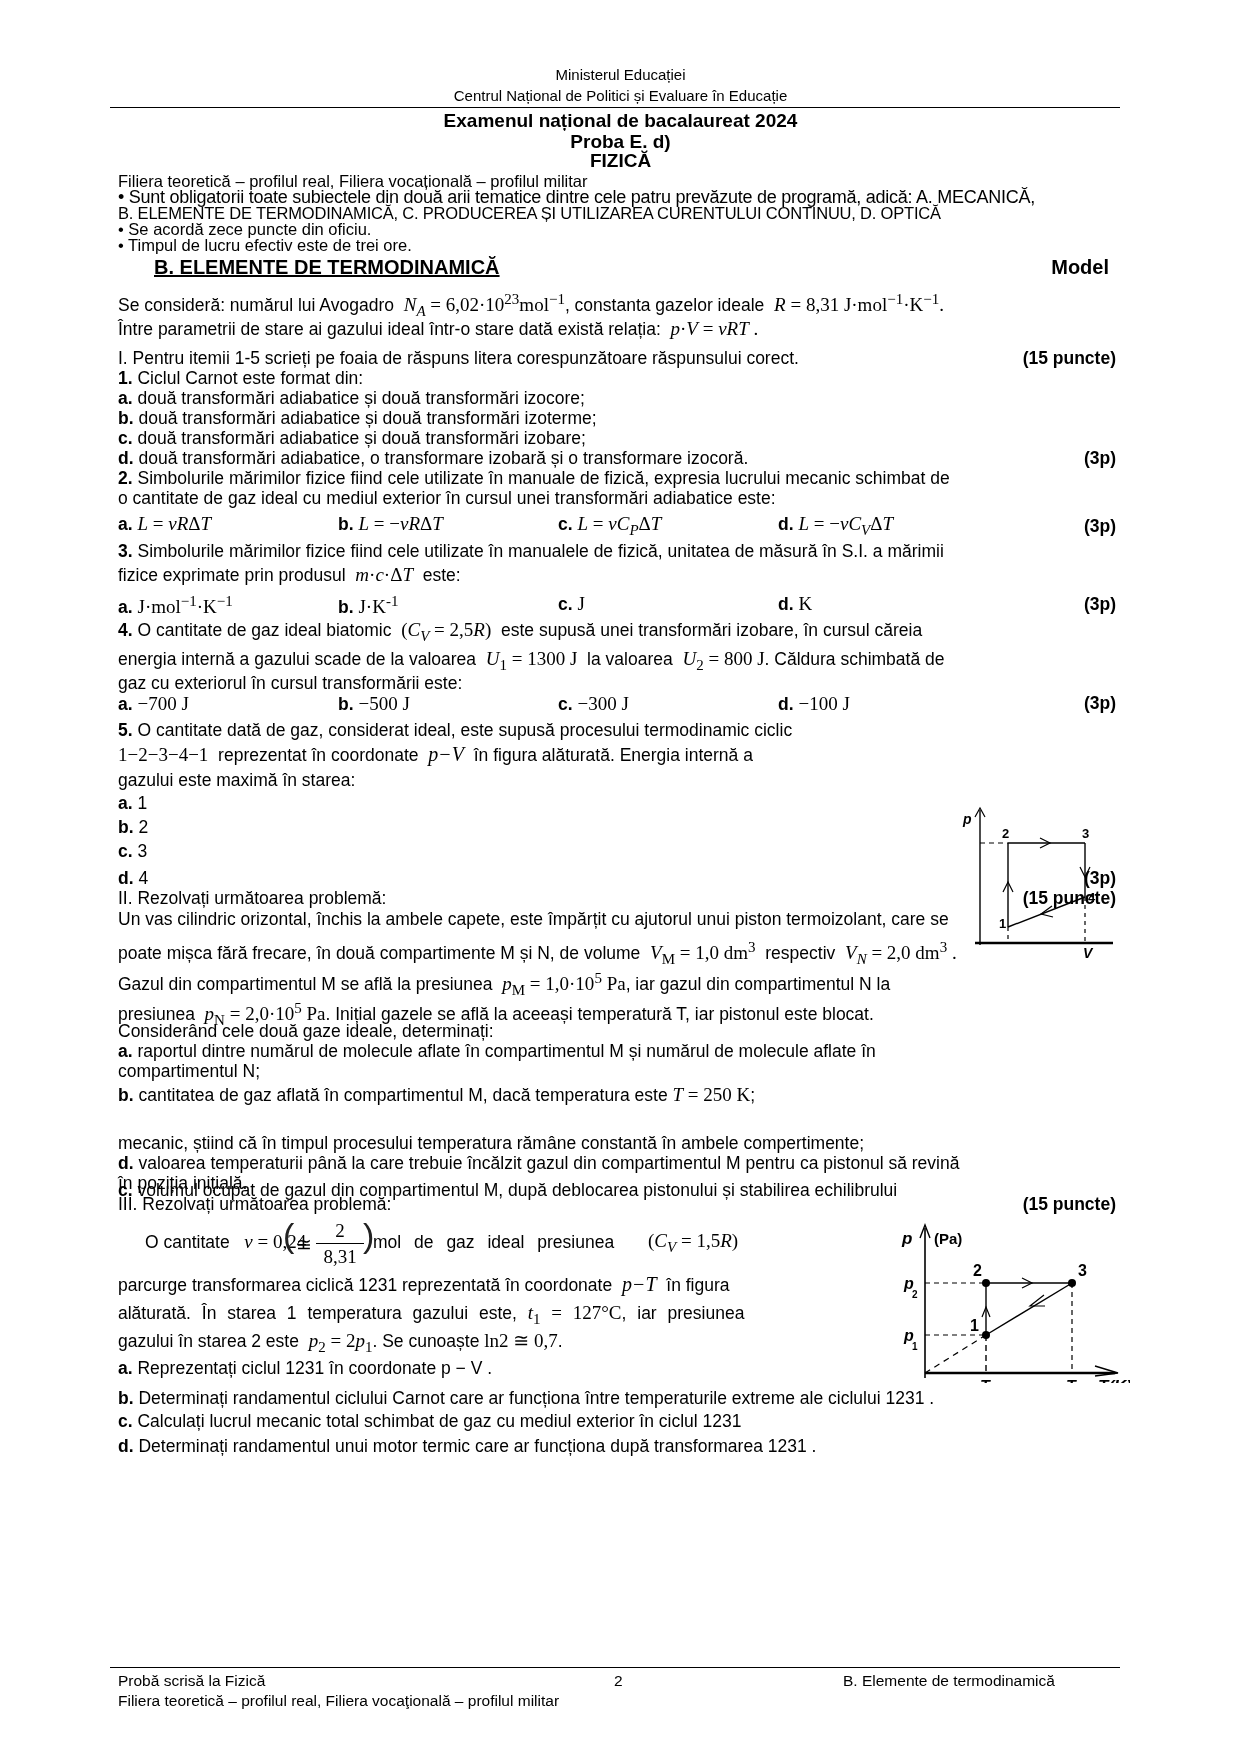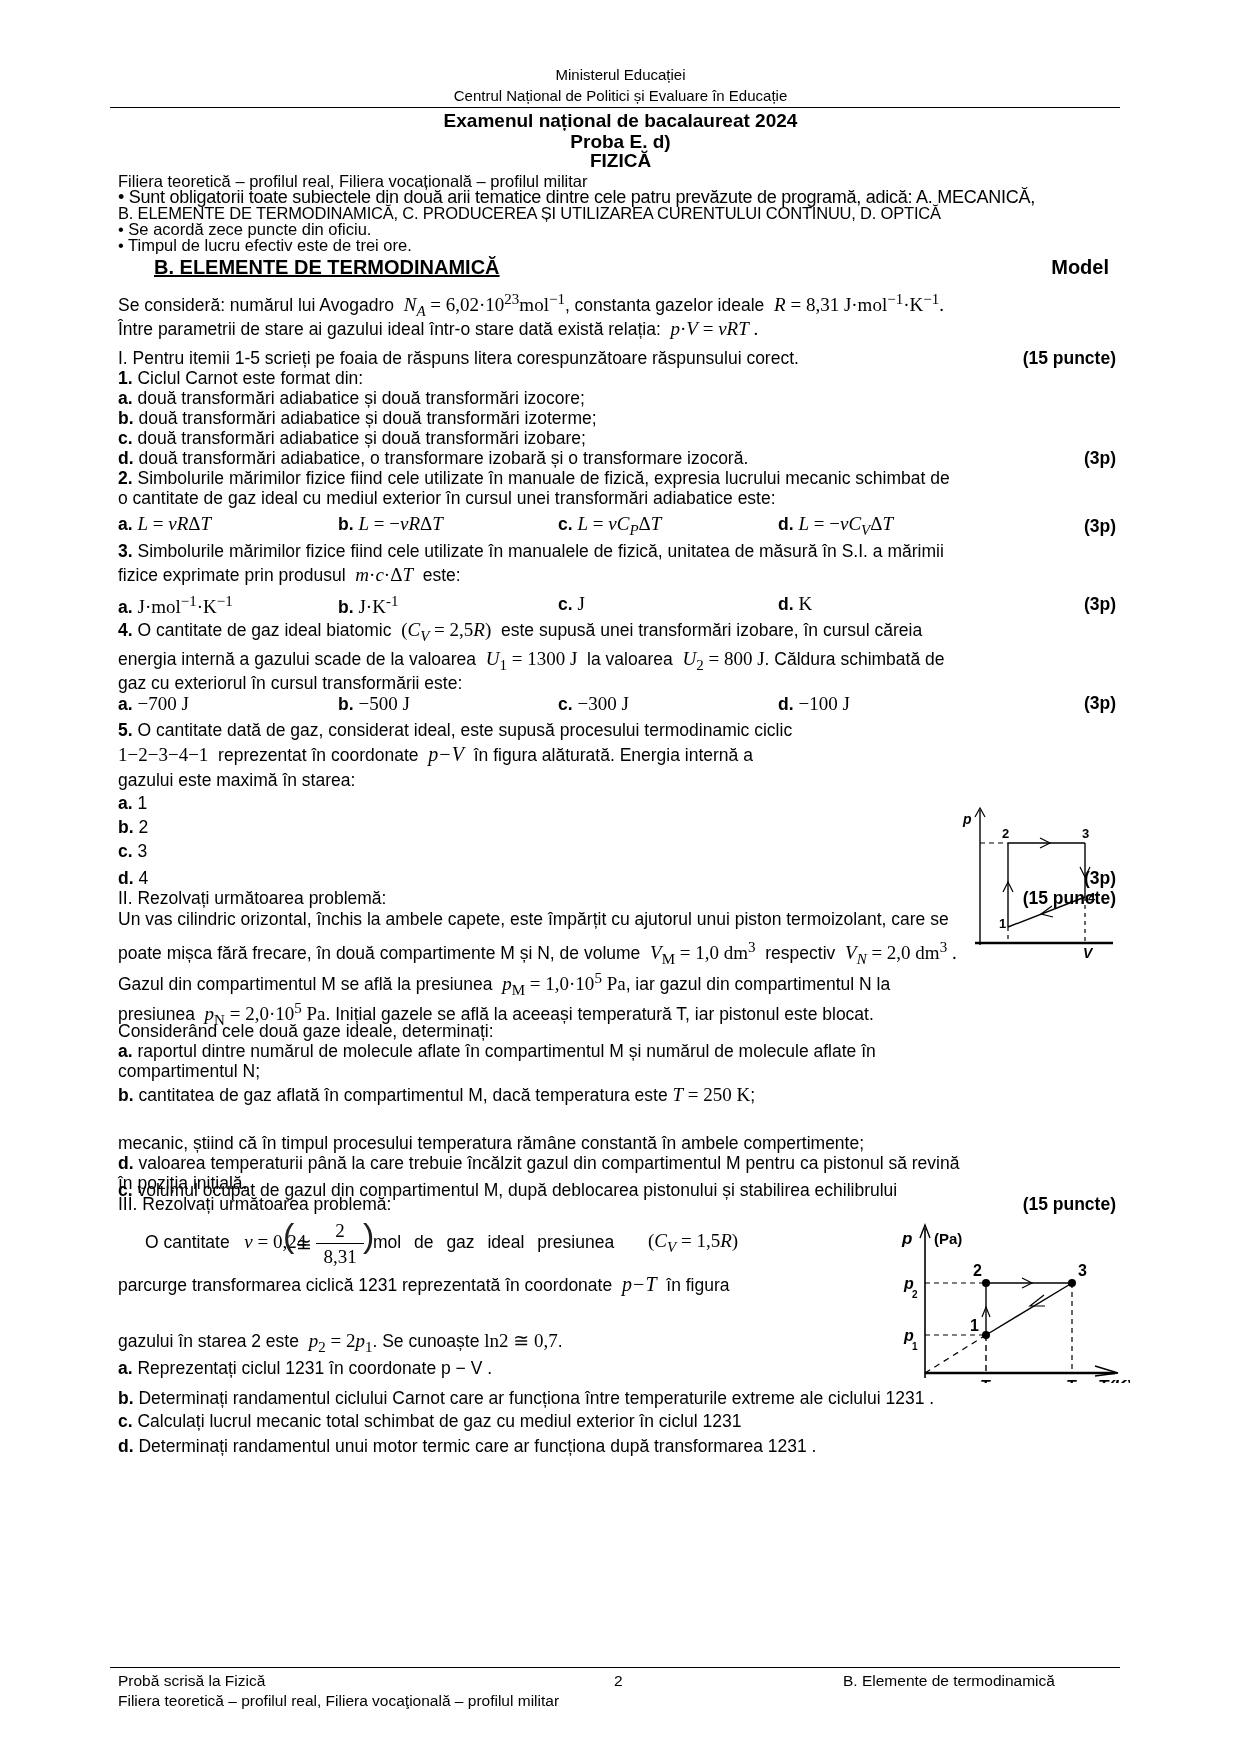--- a/index.html
+++ b/index.html
@@ -154,20 +154,21 @@
   <div class="abs" style="left:283px; top:1216px; font-size:34px; font-weight:100; color:#222;">(</div>
   <div class="abs m2" style="left:296px; top:1233px;">≅</div>
   <div class="abs m2" style="left:320px; top:1220px; width:40px; text-align:center;">2</div>
   <div class="abs" style="left:316px; top:1243px; width:48px; border-top:1px solid #000;"></div>
   <div class="abs m2" style="left:316px; top:1246px; width:48px; text-align:center;">8,31</div>
   <div class="abs" style="left:363px; top:1216px; font-size:34px; font-weight:100; color:#222;">)</div>
   <div class="abs" style="left:373px; top:1232px; white-space:nowrap; word-spacing:8px;">mol de gaz ideal presiunea</div>
   <div class="abs m2" style="left:648px; top:1230px; white-space:nowrap;">(<i>C<sub>V</sub></i> = 1,5<i>R</i>)</div>
 
   <div class="line" style="top:1274px;"><span>parcurge transformarea ciclică 1231 reprezentată în coordonate</span> &nbsp;<i class="m">p−T</i>&nbsp; <span>în figura</span></div>
+  <div class="line" style="top:1303px; word-spacing:6px;"><span>alăturată. În starea 1 temperatura gazului este,</span> <span class="m2"><i>t</i><sub>1</sub> = 127°C</span><span>, iar presiunea</span></div>
   <div class="line" style="top:1331px;"><span>gazului în starea 2 este</span> &nbsp;<span class="m2"><i>p</i><sub>2</sub> = 2<i>p</i><sub>1</sub></span><span>. Se cunoaște</span> <span class="m2">ln2 ≅ 0,7</span>.</div>
 
   <div class="line" style="top:1358px;"><b>a.</b> <span>Reprezentați ciclul 1231 în coordonate p − V .</span></div>
   <div class="line" style="top:1388px;"><b>b.</b> <span>Determinați randamentul ciclului Carnot care ar funcționa între temperaturile extreme ale ciclului 1231 .</span></div>
   <div class="line" style="top:1411px;"><b>c.</b> <span>Calculați lucrul mecanic total schimbat de gaz cu mediul exterior în ciclul 1231</span></div>
   <div class="line" style="top:1436px;"><b>d.</b> <span>Determinați randamentul unui motor termic care ar funcționa după transformarea 1231 .</span></div>
 
   <svg class="abs" style="left:890px; top:1375px;" width="240" height="175" viewBox="0 0 240 175" transform="translate(0,-168)">
   </svg>
   <svg class="abs" style="left:890px; top:1208px;" width="240" height="175" viewBox="0 0 240 175">

